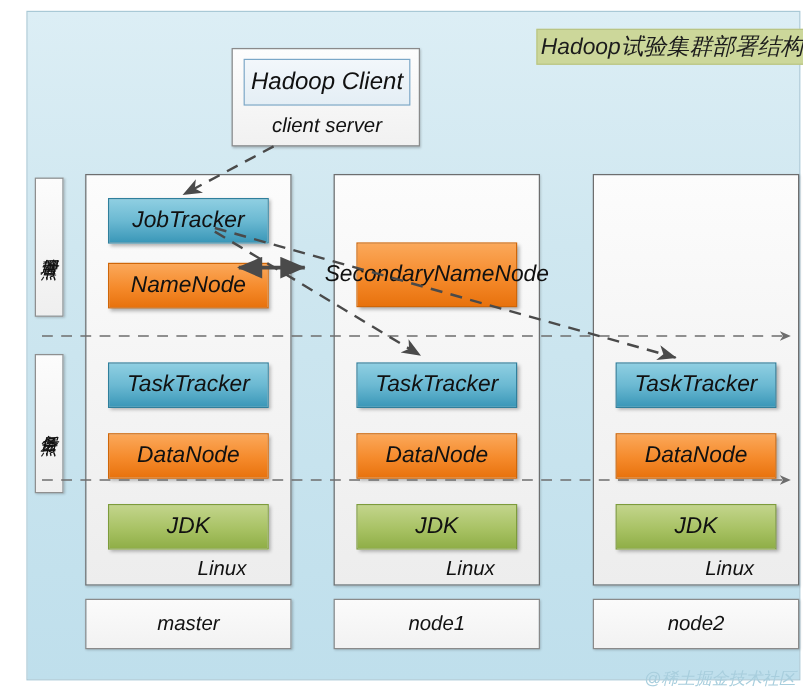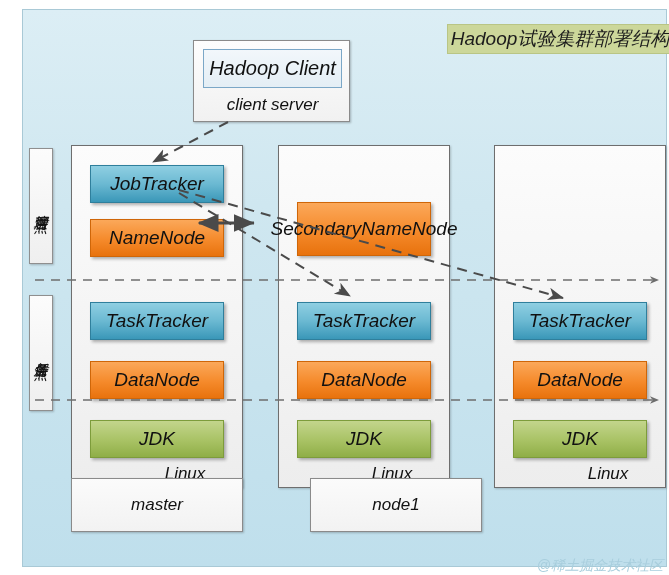--- a/index.html
+++ b/index.html
@@ -114,30 +114,30 @@
 
   
   .os-caption{
     position:absolute;left:0;width:172px;height:26px;
     display:flex;align-items:center;justify-content:center;
     font-size:17px;color:#111;margin-left:27px;
   }
 
   
   .host-box{
-    position:absolute;top:468px;height:54px;
+    position:absolute;top:489px;height:42px;
     background:linear-gradient(180deg,#fbfbfb 0%,#f2f2f2 100%);
     border:1px solid #8a8a8a;
     box-sizing:border-box;
     box-shadow:1px 1px 2px rgba(0,0,0,.22);
     display:flex;align-items:center;justify-content:center;
     font-size:17px;color:#111;
   }
   #host-master{left:48px;width:172px;}
-  #host-node1 {left:255px;width:172px;margin-left:32px;}
+  #host-node1 {left:255px;width:172px;}
   #host-node2 {left:471px;width:172px;}
 
   
   #connectors{
     position:absolute;left:0;top:0;width:645px;height:558px;
     pointer-events:none;
   }
 
   
   .watermark{
@@ -185,20 +185,21 @@
 
     <div class="node-col" id="col-node2">
       <div class="chip chip-blue chip-w chip-h-svc" style="top:156px;">TaskTracker</div>
       <div class="chip chip-orange chip-w chip-h-svc" style="top:215px;">DataNode</div>
       <div class="chip chip-green chip-w chip-h-svc" style="top:274px;">JDK</div>
       <div class="os-caption" style="top:315px;">Linux</div>
     </div>
 
     <div class="host-box" id="host-master">master</div>
     <div class="host-box" id="host-node1">node1</div>
+    <div class="host-box" id="host-node2">node2</div>
 
     <svg id="connectors" viewBox="0 0 645 558">
       <defs>
         <marker id="arrowDash" markerWidth="9" markerHeight="9" refX="7.5" refY="3.2" orient="auto" markerUnits="strokeWidth">
           <path d="M0,0 L8,3.2 L0,6.4 L2.2,3.2 z" fill="#4a4a4a"></path>
         </marker>
         <marker id="arrowSolid" markerWidth="8" markerHeight="8" refX="6.8" refY="3" orient="auto" markerUnits="strokeWidth">
           <path d="M0,0 L7,3 L0,6 z" fill="#4a4a4a"></path>
         </marker>
         <marker id="arrowSolidStart" markerWidth="8" markerHeight="8" refX="0.5" refY="3" orient="auto" markerUnits="strokeWidth">

